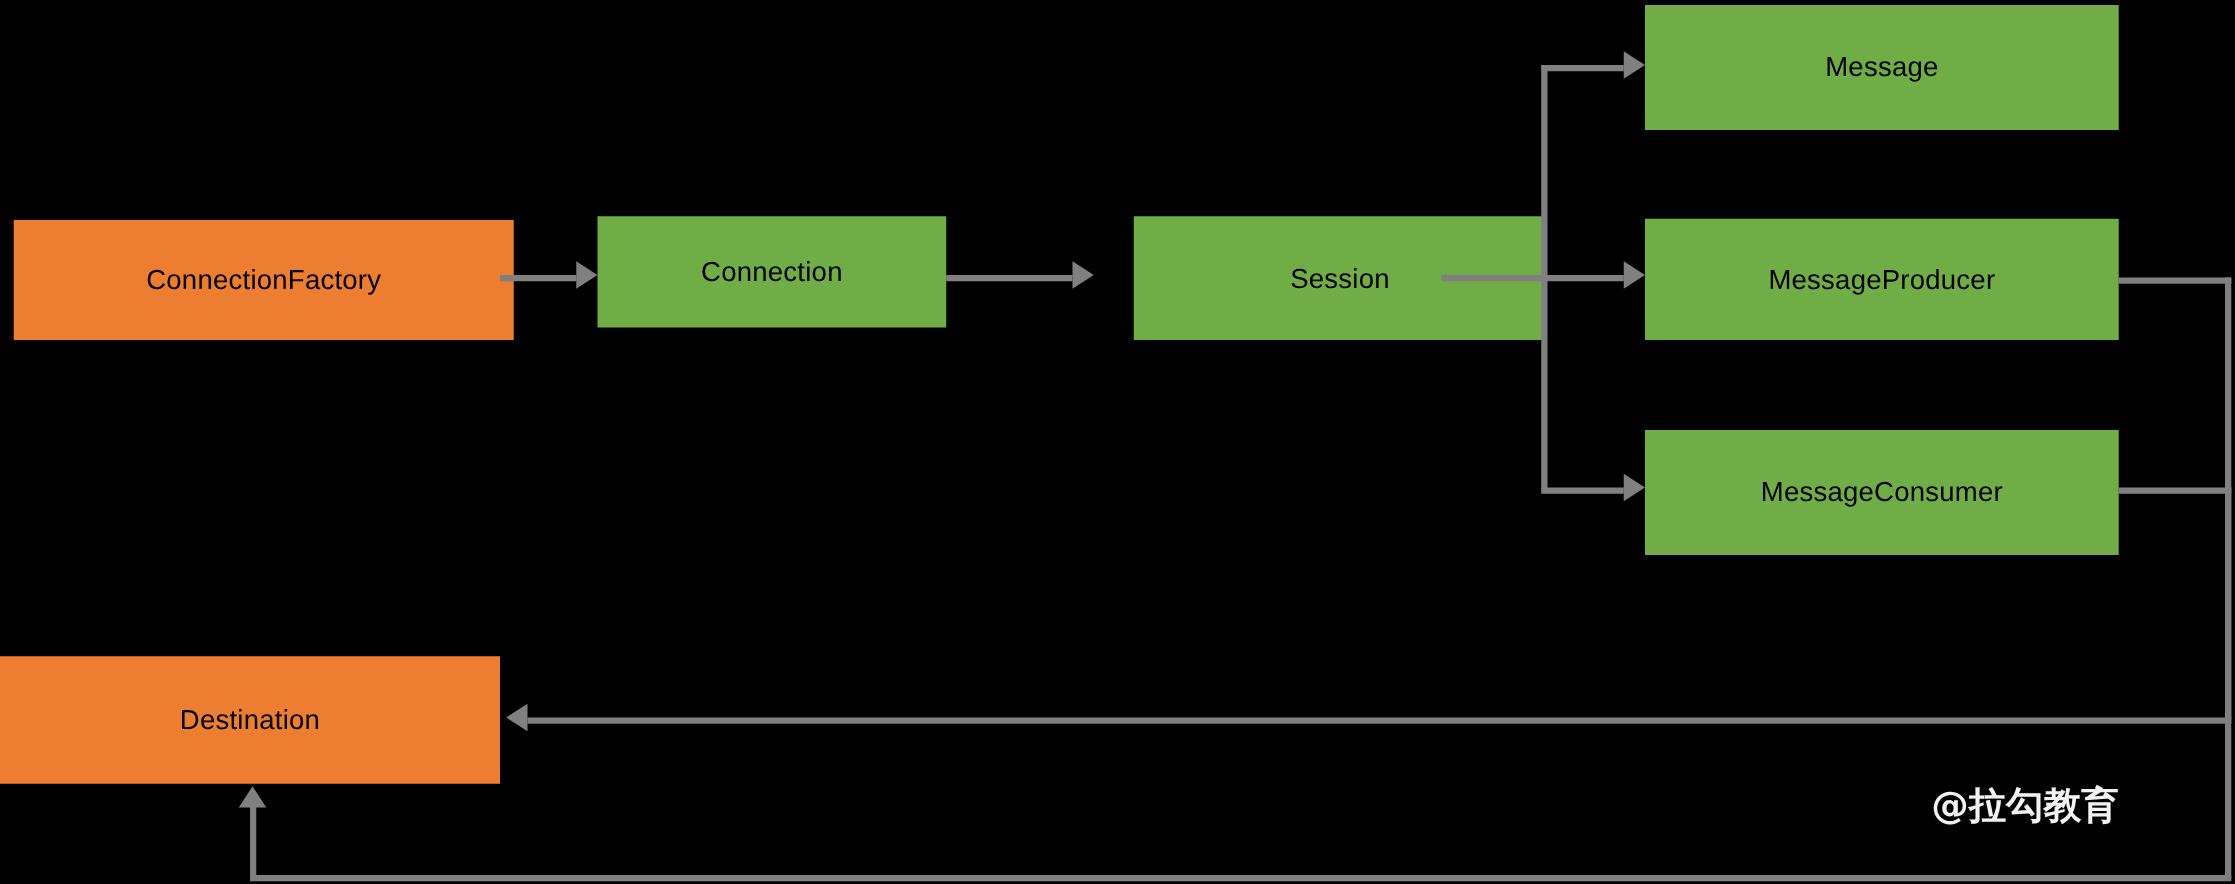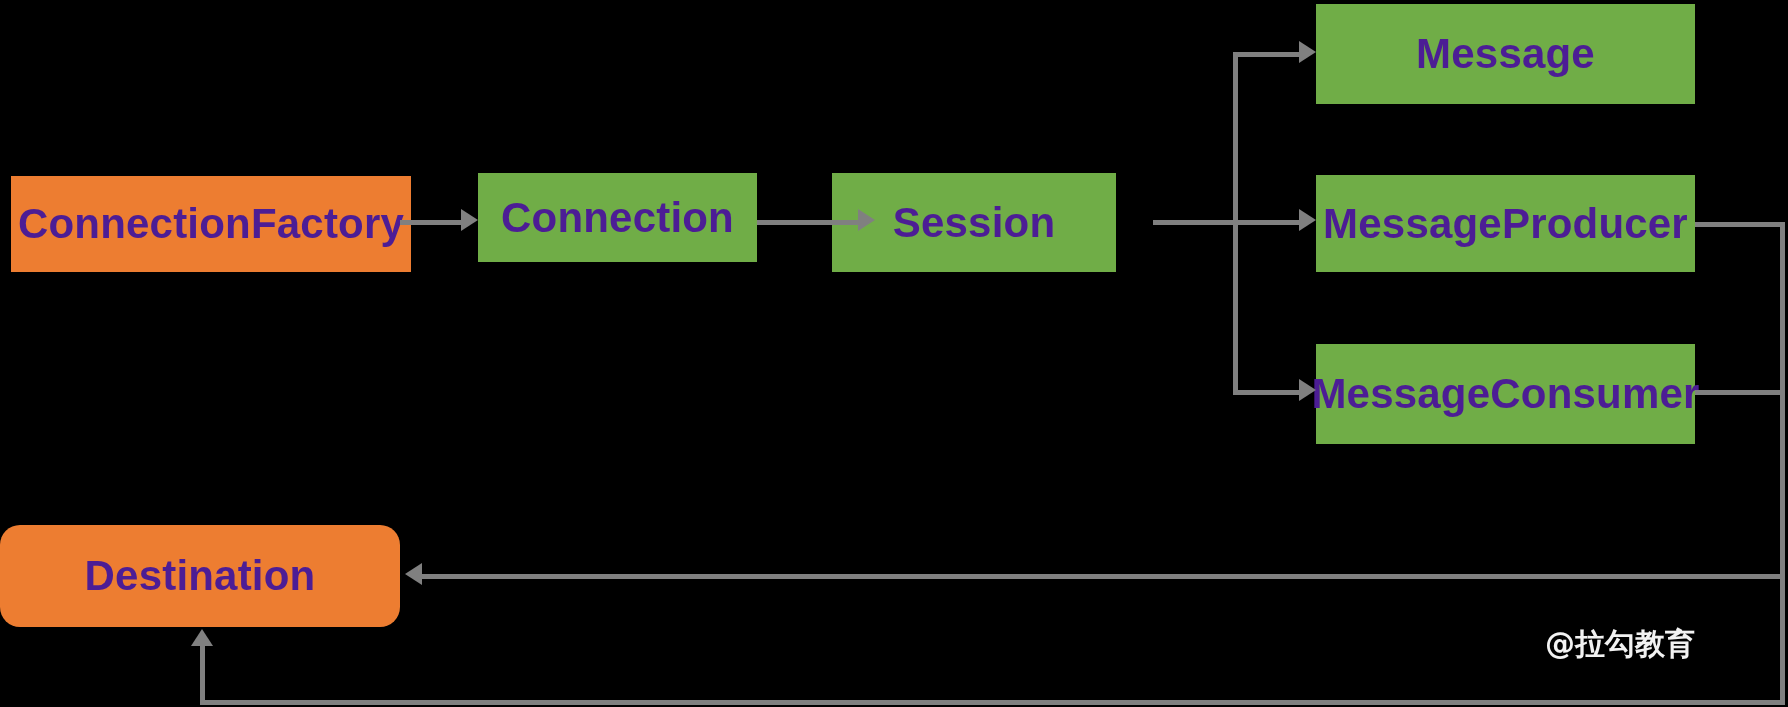--- a/index.html
+++ b/index.html
@@ -6,23 +6,23 @@
   #canvas{
     position:relative;
     width:1788px;height:707px;
     background:#000000;
     overflow:hidden;
     font-family:"Liberation Sans","DejaVu Sans",sans-serif;
   }
   .node{
     position:absolute;
     display:flex;align-items:center;justify-content:center;
-    color:#4c1d95;
-    font-weight:bold;
-    font-size:42px;
+    color:#000000;
+    font-weight:normal;
+    font-size:22px;
     letter-spacing:0.2px;
     line-height:1;
     white-space:nowrap;
     box-sizing:border-box;
   }
   .node.orange{background:#ED7D31;}
   .node.green{background:#70AD47;}
 
   
   .hline{position:absolute;height:5px;background:#808080;}
@@ -56,29 +56,29 @@
 </style>
 </head>
 <body>
 
 <div id="canvas" style="background: rgb(0, 0, 0);">
 
   <div class="node orange" id="n-connection-factory" style="left: 0px; top: 176px; width: 400px; height: 96px; background: rgb(237, 125, 49); margin-left: 11px;">ConnectionFactory</div>
 
   <div class="node green" id="n-connection" style="left: 478px; top: 173px; width: 279px; height: 89px; background: rgb(112, 173, 71);">Connection</div>
 
-  <div class="node green" id="n-session" style="left: 832px; top: 173px; width: 284px; height: 99px; background: rgb(112, 173, 71);">Session</div>
+  <div class="node green" id="n-session" style="left: 907px; top: 173px; width: 330px; height: 99px; background: rgb(112, 173, 71);">Session</div>
 
   <div class="node green" id="n-message" style="left: 1316px; top: 4px; width: 379px; height: 100px; background: rgb(112, 173, 71);">Message</div>
 
   <div class="node green" id="n-message-consumer" style="left: 1316px; top: 344px; width: 379px; height: 100px; background: rgb(112, 173, 71);">MessageConsumer</div>
 
   <div class="node green" id="n-message-producer" style="left: 1316px; top: 175px; width: 379px; height: 97px; background: rgb(112, 173, 71);">MessageProducer</div>
 
-  <div class="node orange" id="n-destination" style="left: 0px; top: 525px; width: 400px; height: 102px; background: rgb(237, 125, 49); border-radius: 20px;">Destination</div>
+  <div class="node orange" id="n-destination" style="left: 0px; top: 525px; width: 400px; height: 102px; background: rgb(237, 125, 49);">Destination</div>
 
   <div class="hline" style="left: 400px; top: 220px; width: 61px; background: rgb(128, 128, 128);"></div>
   <div class="arrow-r" style="left: 461px; top: 209px; border-left-color: rgb(128, 128, 128);"></div>
 
   <div class="hline" style="left: 757px; top: 220px; width: 101px; background: rgb(128, 128, 128);"></div>
   <div class="arrow-r" style="left: 858px; top: 209px; border-left-color: rgb(128, 128, 128);"></div>
 
   <div class="hline" style="left: 1153px; top: 220px; width: 146px; background: rgb(128, 128, 128);"></div>
 
   <div class="vline" style="left: 1233px; top: 52px; height: 340px; background: rgb(128, 128, 128);"></div>

